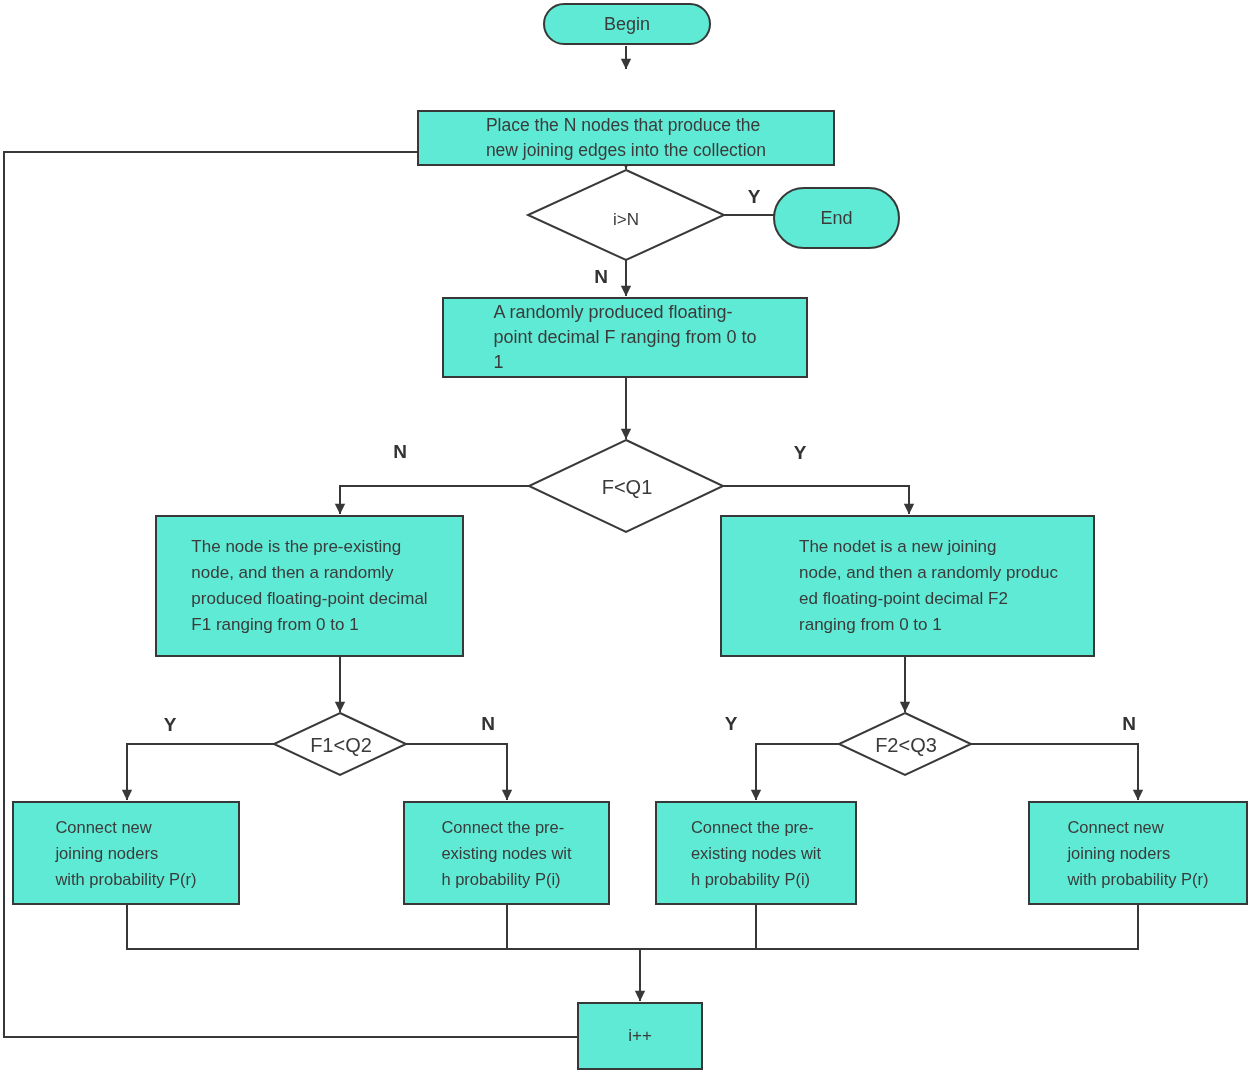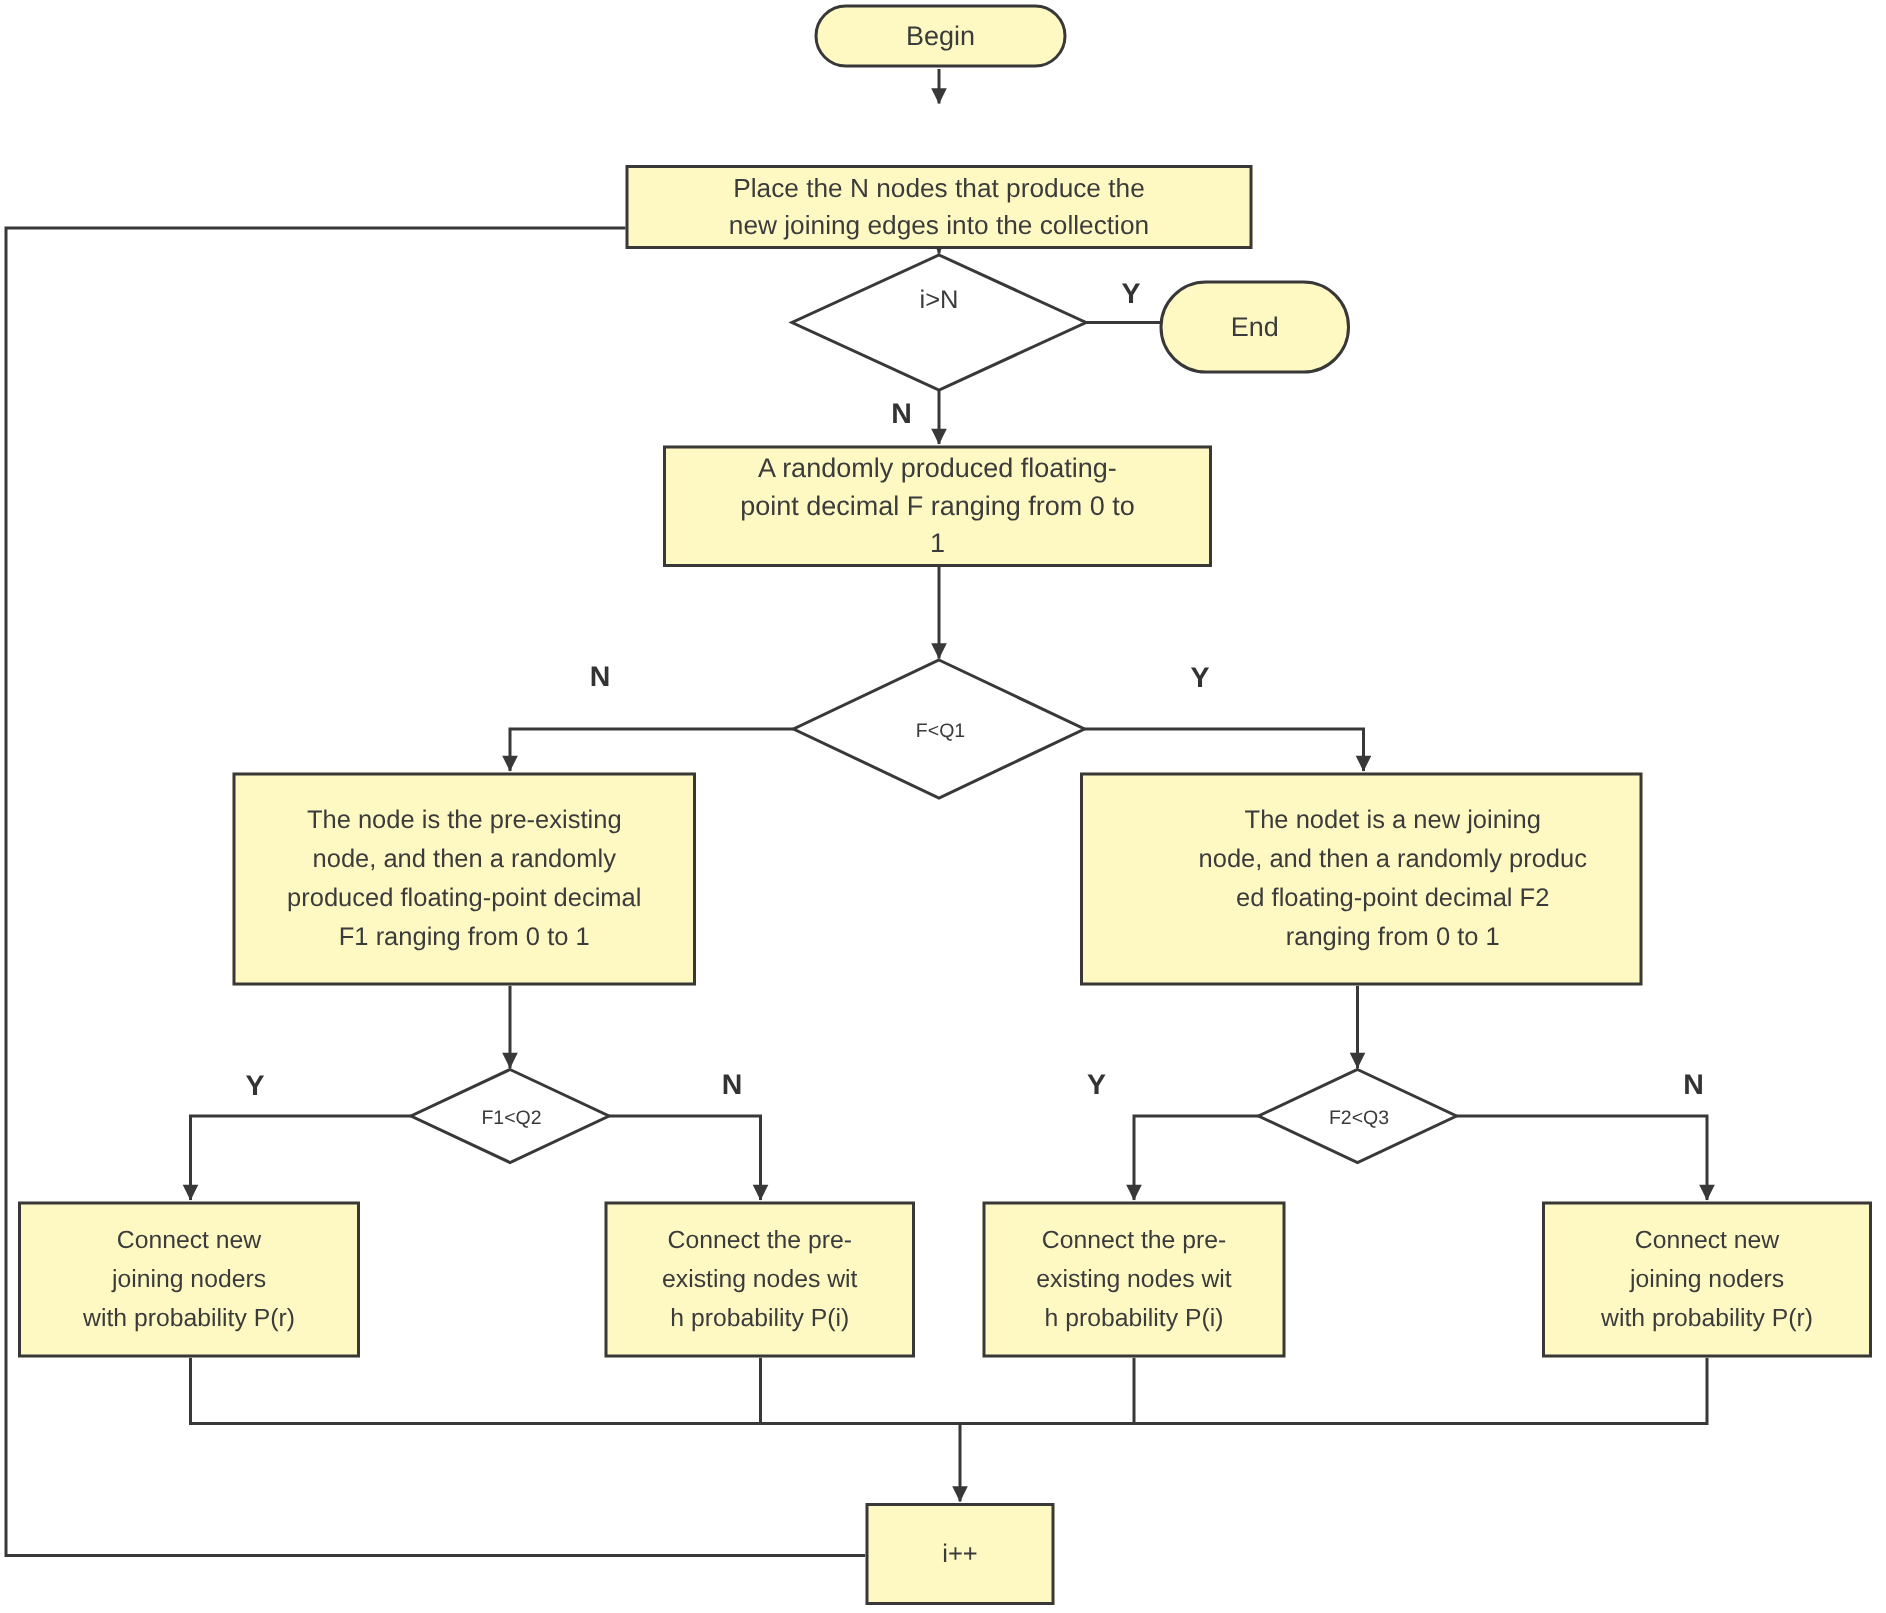--- a/index.html
+++ b/index.html
@@ -14,33 +14,33 @@
   }
   svg.lines { position: absolute; left: 0; top: 0; width: 1257px; height: 1075px; }
   .edge { fill: none; stroke: #383838; stroke-width: 2; }
   .diamond { fill: #ffffff; stroke: #383838; stroke-width: 2; }
   .node {
     position: absolute;
     box-sizing: border-box;
     display: flex;
     align-items: center;
     justify-content: center;
-    text-align: center;
+    text-align: left;
     white-space: pre-line;
-    background: #fef9c3;
+    background: #5eead4;
     border: 2px solid #383838;
     font-size: 17px;
     line-height: 26px;
     color: #3b3b3b;
   }
   .terminator { border-radius: 999px; font-size: 18px; }
   .dlabel {
     position: absolute;
     transform: translate(-50%, -50%);
-    font-size: 13px;
+    font-size: 20px;
     white-space: nowrap;
     color: #3b3b3b;
   }
   .elabel {
     position: absolute;
     transform: translate(-50%, -50%);
     font-size: 19px;
     font-weight: 700;
     color: #333333;
   }
@@ -114,21 +114,21 @@
   <div class="node" style="left:655px; top:801px; width:202px; height:104px; font-size:16.5px;">Connect the pre-
 existing nodes wit
 h probability P(i)</div>
 
   <div class="node" style="left:1028px; top:801px; width:220px; height:104px; font-size:16.5px;">Connect new
 joining noders
 with probability P(r)</div>
 
   <div class="node" style="left:577px; top:1002px; width:126px; height:68px;">i++</div>
 
-  <div class="dlabel" style="left:626px; top:200px; font-size:17px;">i&gt;N</div>
+  <div class="dlabel" style="left:626px; top:220px; font-size:17px;">i&gt;N</div>
   <div class="dlabel" style="left:627px; top:487px;">F&lt;Q1</div>
   <div class="dlabel" style="left:341px; top:745px;">F1&lt;Q2</div>
   <div class="dlabel" style="left:906px; top:745px;">F2&lt;Q3</div>
 
   <div class="elabel" style="left:754px; top:197px;">Y</div>
   <div class="elabel" style="left:601px; top:277px;">N</div>
   <div class="elabel" style="left:400px; top:452px;">N</div>
   <div class="elabel" style="left:800px; top:453px;">Y</div>
   <div class="elabel" style="left:170px; top:725px;">Y</div>
   <div class="elabel" style="left:488px; top:724px;">N</div>

